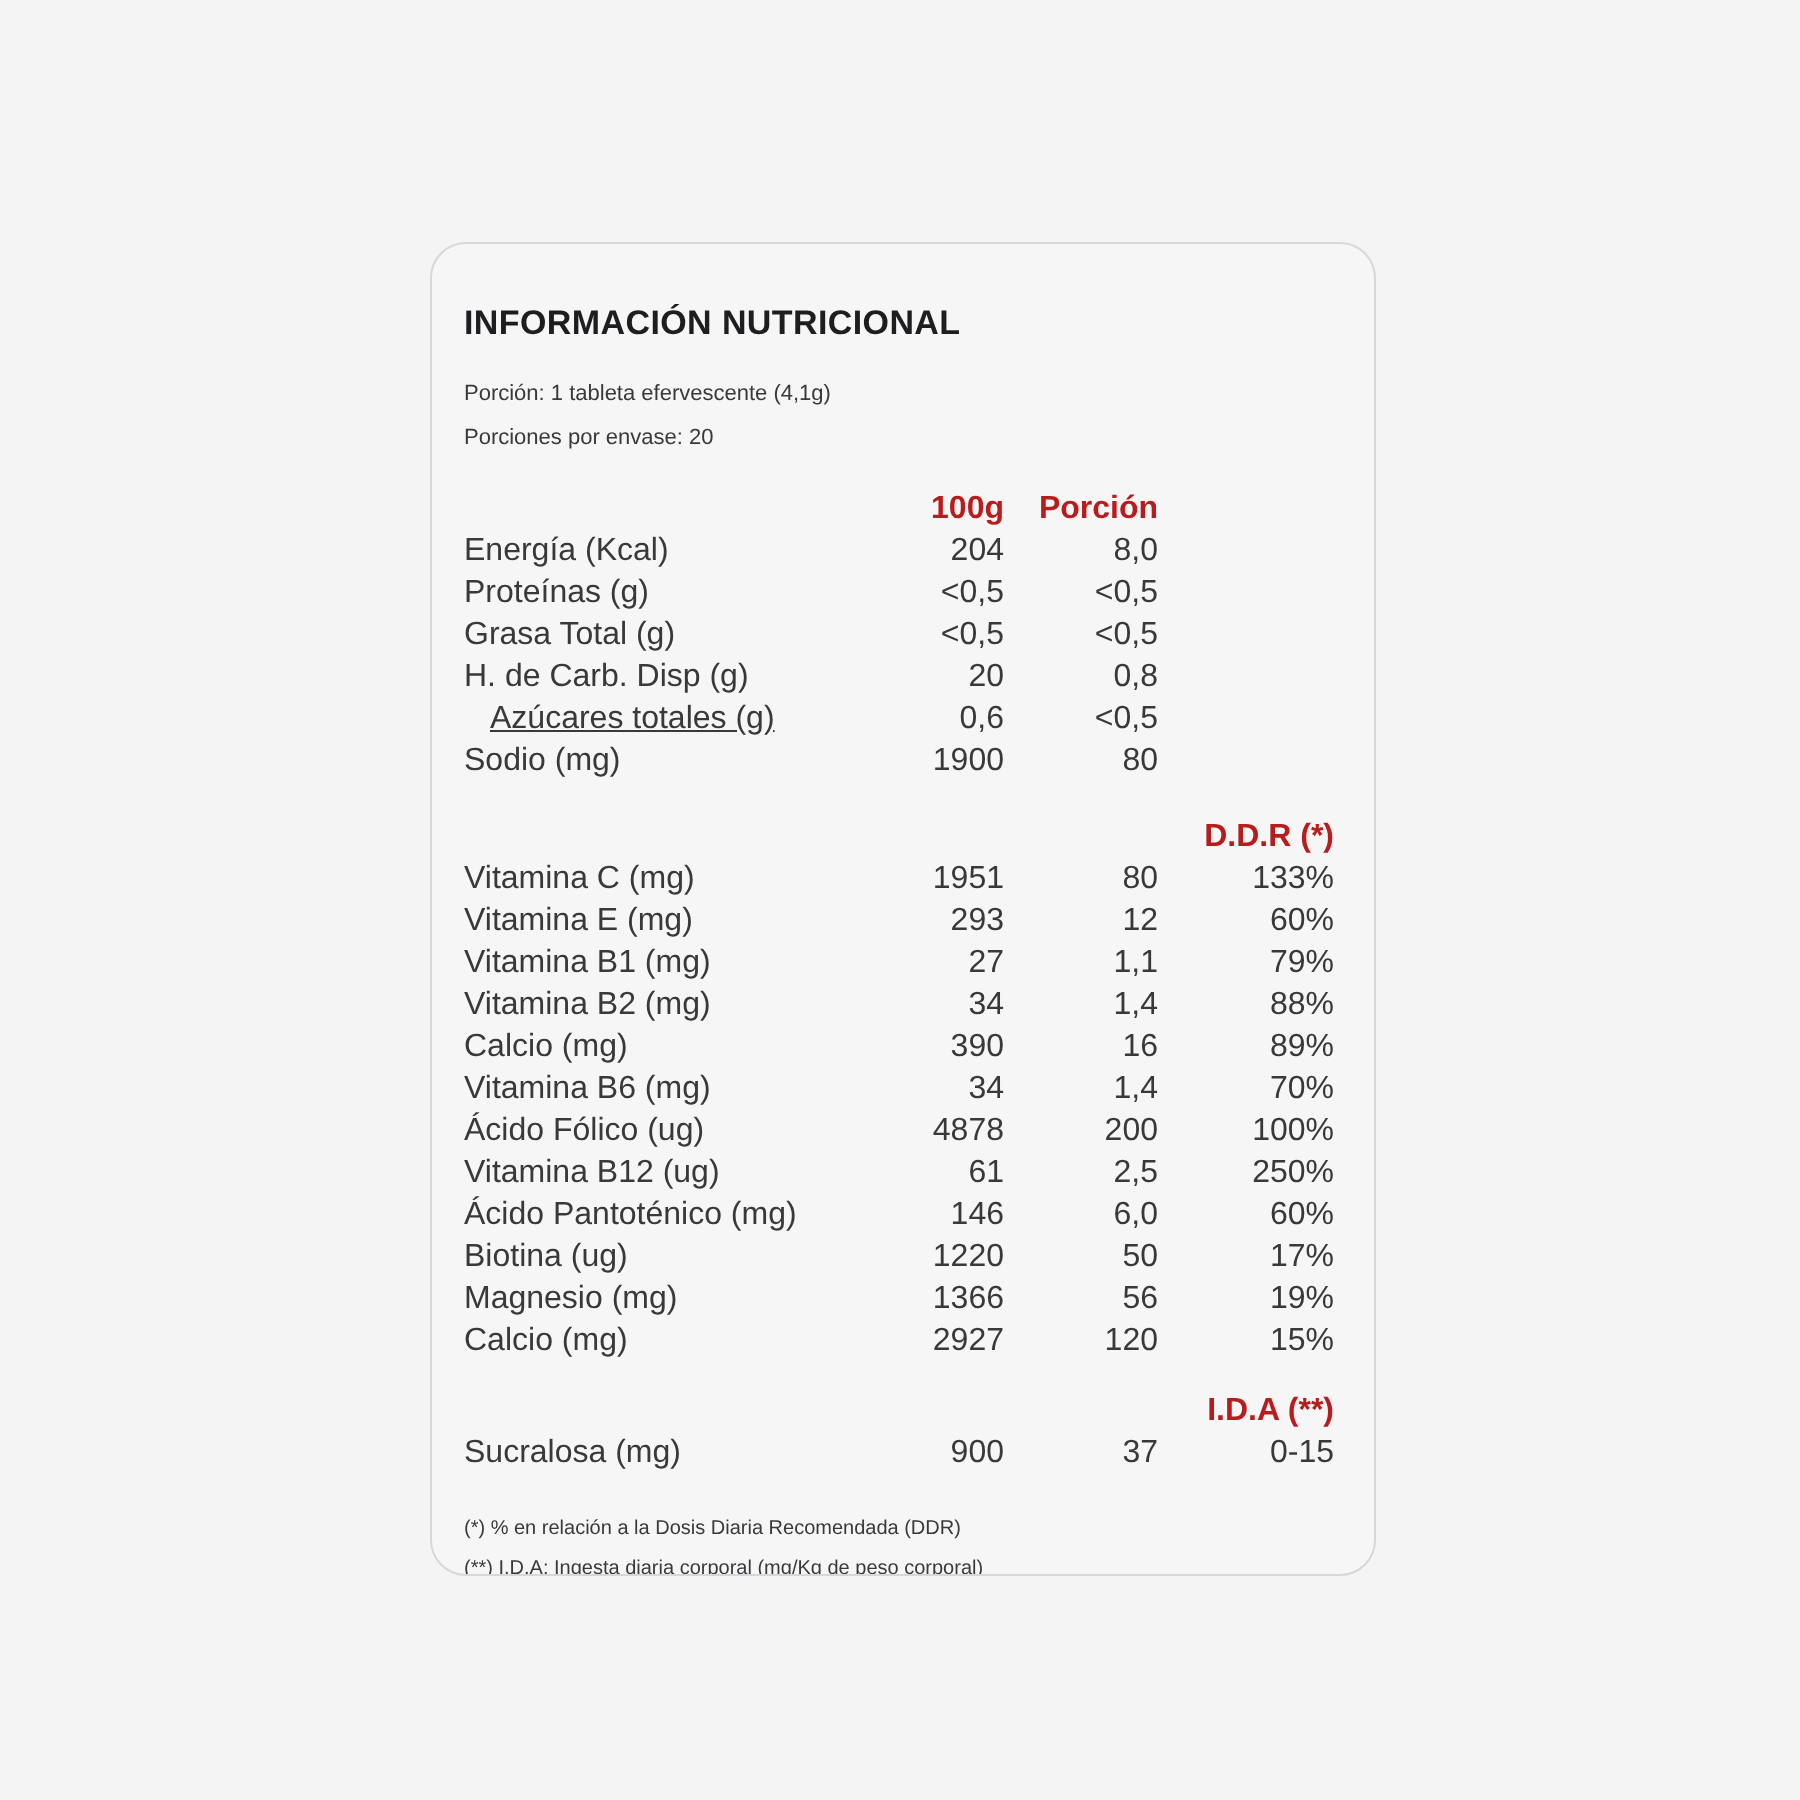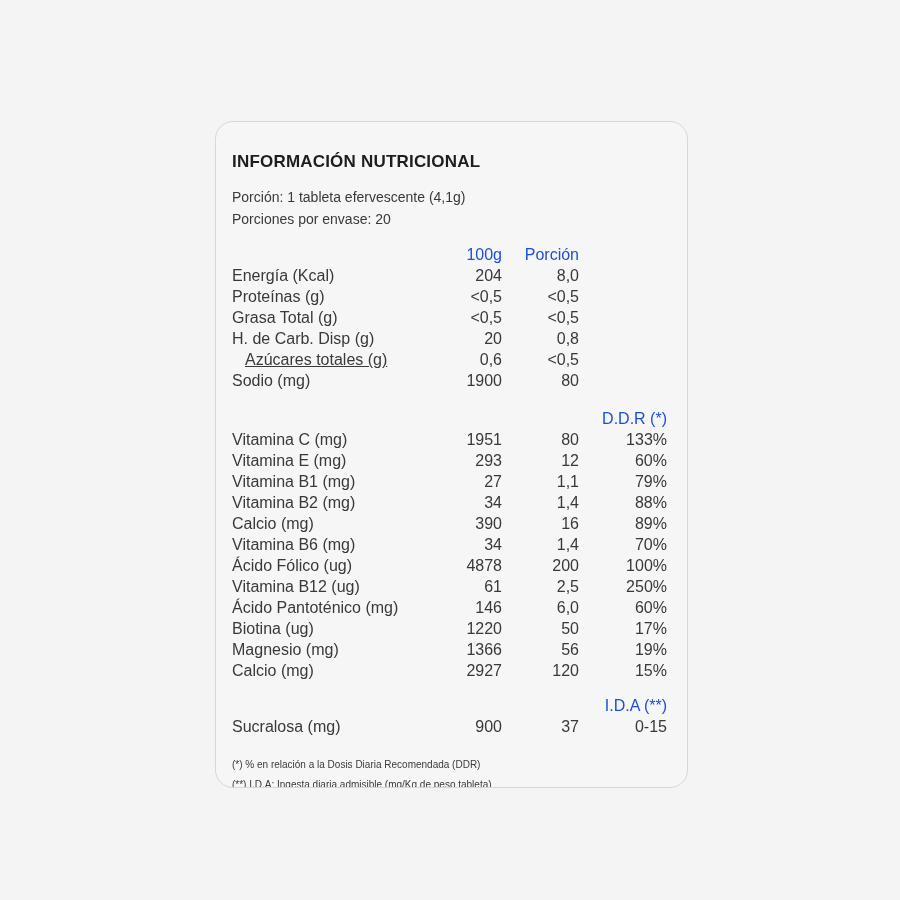--- a/index.html
+++ b/index.html
@@ -17,32 +17,32 @@
     border:1px solid #d7d7da;
     border-radius:18px;
     padding:13px 20px 17px 16px;
     overflow:hidden;
   }
   .card h1{
     margin:16px 0 13px 0;
     font-size:17px;line-height:22px;font-weight:700;
     letter-spacing:.2px;color:#1e1e20;
   }
-  .serving{margin:0;font-size:14px;line-height:22px;color:#39393b;}
+  .serving{margin:0;font-size:11px;line-height:22px;color:#39393b;}
   .row{
     display:grid;
     grid-template-columns:1fr 72px 77px 88px;
     align-items:baseline;
     line-height:21px;font-size:16px;
   }
   .cell{white-space:nowrap;}
   .cell.label{text-align:left;}
   .cell.num{text-align:right;}
   .cell.indent{padding-left:13px;text-decoration:underline;}
-  .bold{font-weight:400;color:#1d4ed8;}
+  .bold{font-weight:700;color:#b91c1c;}
   .header-row{margin-top:14px;}
   .header-row.ddr{margin-top:17px;}
   .header-row.ida{margin-top:14px;}
   .footnotes{margin-top:18px;}
   .footnotes p{margin:0;font-size:10px;line-height:20px;color:#39393b;}
 </style>
 </head>
 <body>
 
 <div class="card">
@@ -191,16 +191,16 @@
       <div class="row">
         <div class="cell label">Sucralosa (mg)</div>
         <div class="cell num">900</div>
         <div class="cell num">37</div>
         <div class="cell num">0-15</div>
       </div>
     </div>
 
   <div class="footnotes">
     <p>(*) % en relación a la Dosis Diaria Recomendada (DDR)</p>
-    <p>(**) I.D.A: Ingesta diaria admisible (mg/Kg de peso tableta)</p>
+    <p>(**) I.D.A: Ingesta diaria corporal (mg/Kg de peso corporal)</p>
   </div>
 
 </div>
 
 </body></html>

